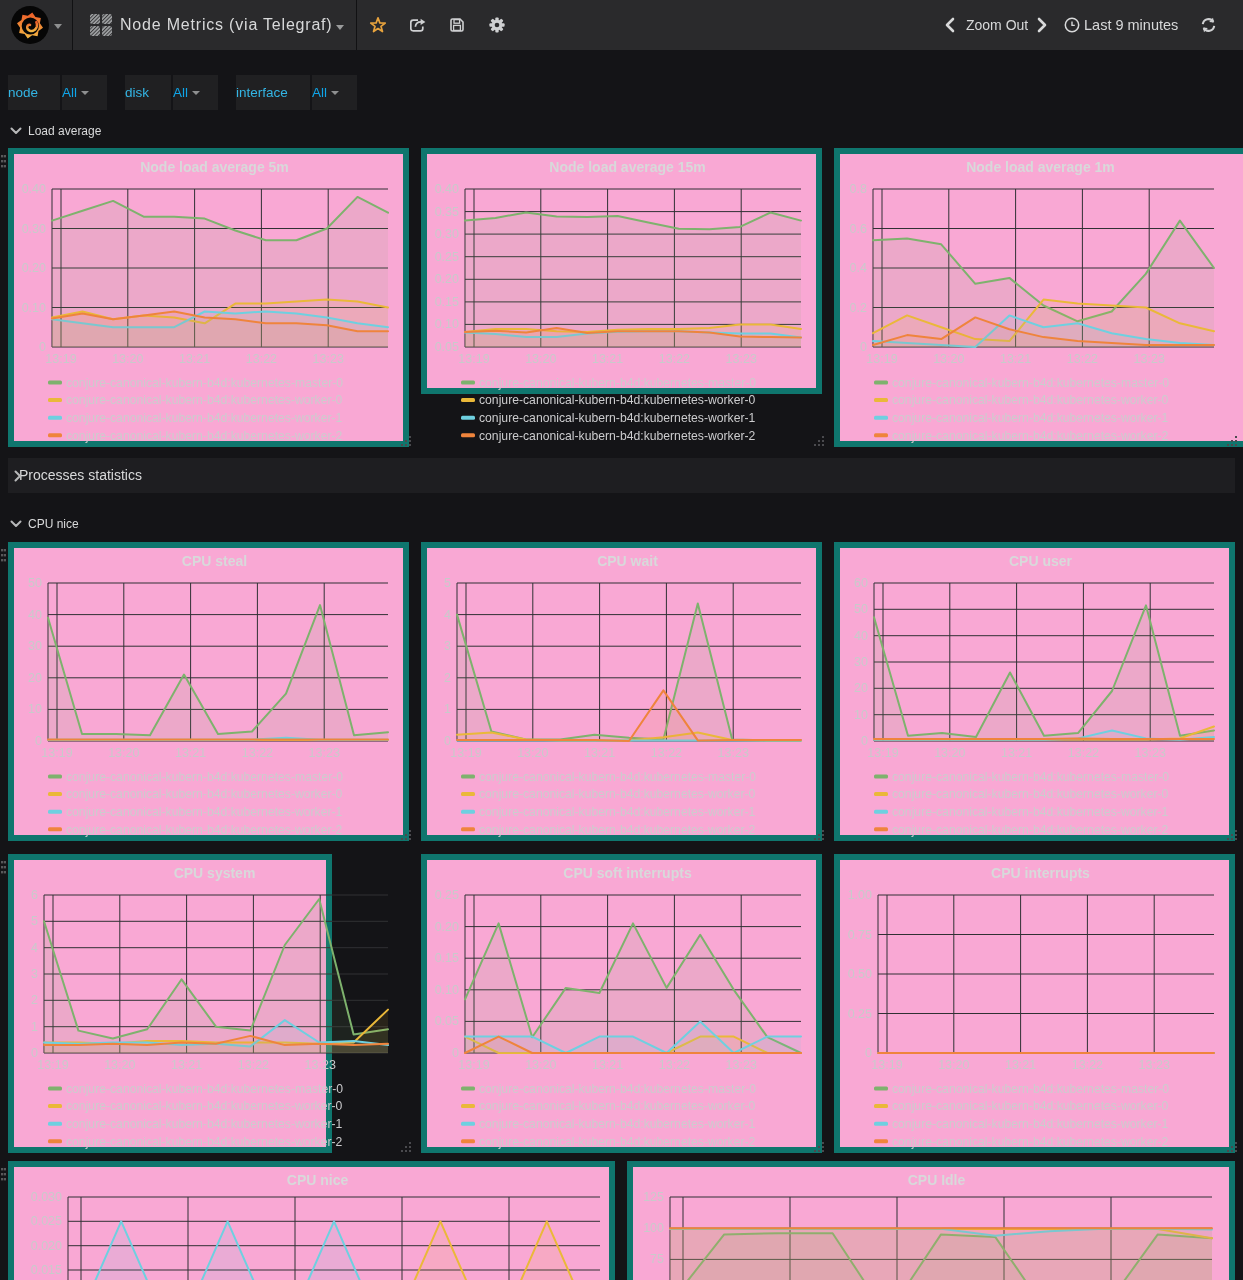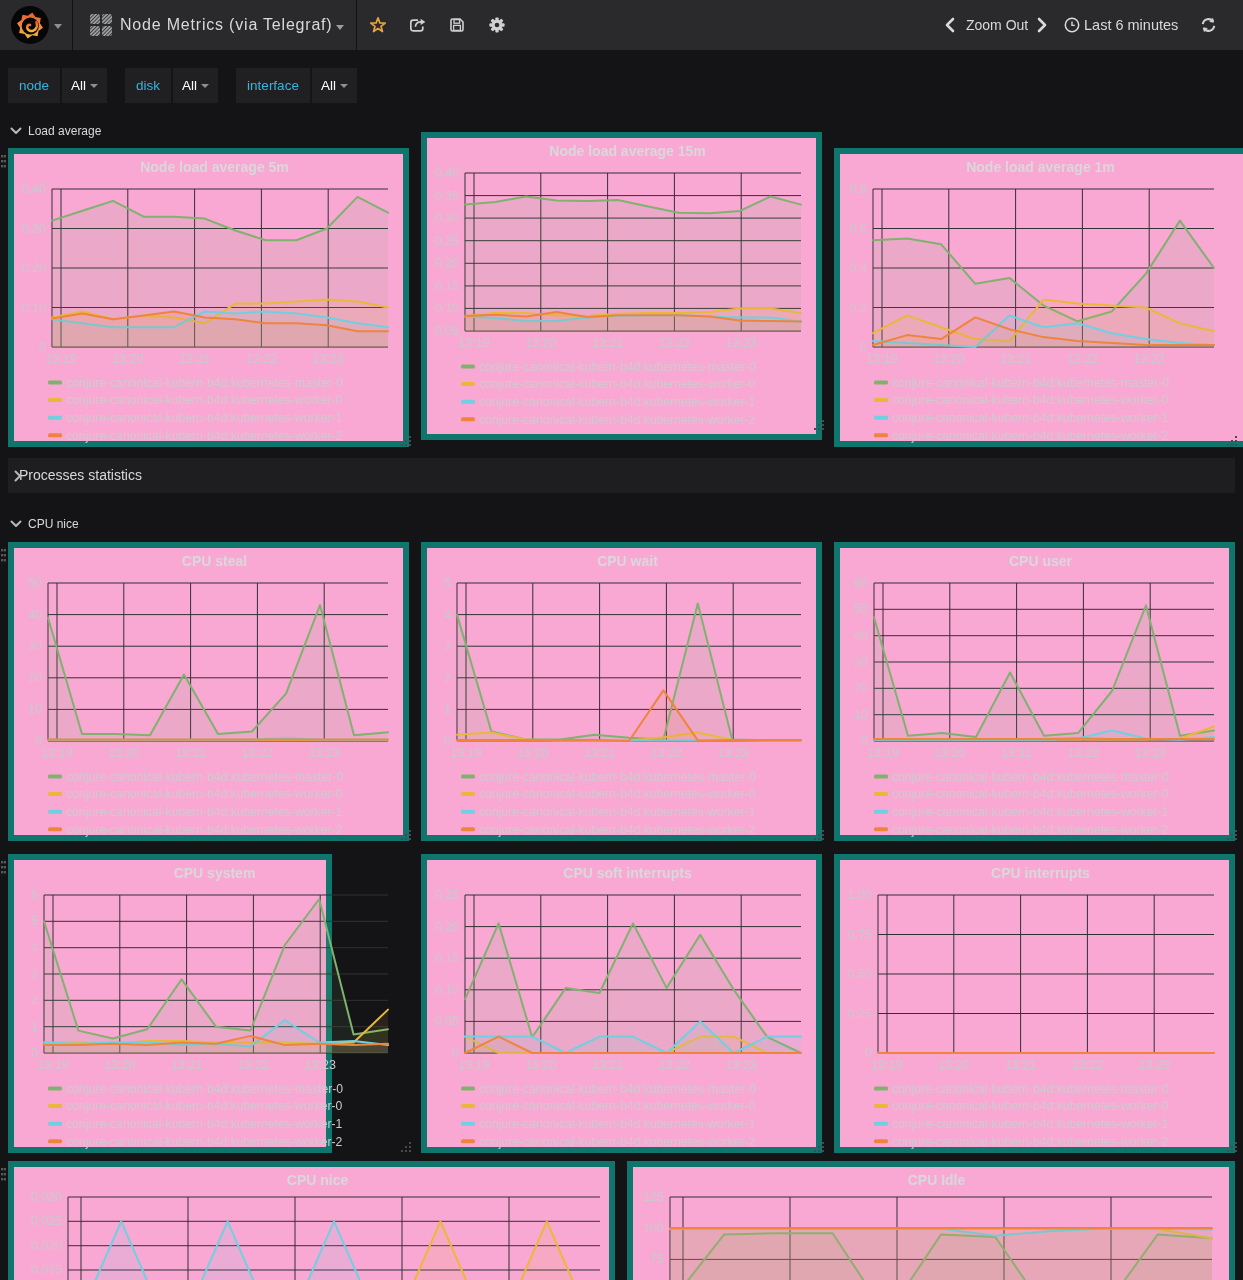--- a/index.html
+++ b/index.html
@@ -1,21 +1,21 @@
 <!DOCTYPE html>
 <html><head><meta charset="utf-8"><title>Grafana</title>
 <style>
 *{margin:0;padding:0;box-sizing:border-box}
 html,body{width:1243px;height:1280px;overflow:hidden;background:#141417;font-family:"Liberation Sans",sans-serif;position:relative}
 .navbar{position:absolute;left:0;top:0;width:1243px;height:50px;background:#2a2a2c}
 .vsep{position:absolute;top:0;width:1px;height:50px;background:#111113}
 .navtitle{position:absolute;left:120px;top:0;height:62px;line-height:50px;font-size:16px;letter-spacing:0.8px;color:#d8d9da}
 .navtxt{position:absolute;top:0;height:50px;line-height:51px;font-size:14px;color:#d8d9da}
-.pill{position:absolute;top:68px;height:35px;background:#202022;color:#33b5e5;font-size:13.5px;line-height:35px;text-align:center}
-.pill.all{color:#ffffff}
+.pill{position:absolute;top:75px;height:35px;background:#202022;color:#33b5e5;font-size:13.5px;line-height:35px;text-align:left}
+.pill.all{color:#0ea5e9}
 .rowhdr{position:absolute;height:24px;font-size:12px;color:#d8d9da;line-height:24px}
 .rowbar{position:absolute;left:8px;width:1227px;height:35px;background:#1e1e21;font-size:14px;color:#d8d9da;line-height:35px}
 .panel{position:absolute;background:#f9a8d4;border:6px solid #0f766e}
 .chart{position:absolute;left:0;top:0}
 </style></head><body>
 <div class="navbar">
 <svg width="40" height="40" viewBox="0 0 40 40" style="position:absolute;top:5px;left:10px">
 <defs>
         <linearGradient id="glg" x1="0" y1="1" x2="0" y2="0">
 <stop offset="0" stop-color="#f2b743"></stop>
@@ -79,21 +79,21 @@
 <path d="M8,2 L2,8 L8,14" fill="none" stroke="#d8d9da" stroke-width="2.6" stroke-linecap="round" stroke-linejoin="round"></path>
     </svg>
 <div class="navtxt" style="left:966px">Zoom Out</div>
 <svg width="10" height="16" viewBox="0 0 10 16" style="position:absolute;left:1037px;top:17px">
 <path d="M2,2 L8,8 L2,14" fill="none" stroke="#d8d9da" stroke-width="2.6" stroke-linecap="round" stroke-linejoin="round"></path>
     </svg>
 <svg width="16" height="16" viewBox="0 0 16 16" style="position:absolute;left:1064px;top:17px">
 <circle cx="8" cy="8" r="6.7" fill="none" stroke="#d8d9da" stroke-width="1.5"></circle>
 <path d="M8,4.4 V8.4 H10.8" fill="none" stroke="#d8d9da" stroke-width="1.4"></path>
 </svg>
-<div class="navtxt" style="left:1084px;font-size:14.5px">Last 6 minutes</div>
+<div class="navtxt" style="left:1084px;font-size:14.5px">Last 9 minutes</div>
 <svg width="17" height="16" viewBox="0 0 17 16" style="position:absolute;left:1200px;top:17px">
 <path d="M14.2,8.8 A5.8,5.8 0 0 1 3.6,11.2" fill="none" stroke="#cfd0d2" stroke-width="2.1"></path>
 <path d="M2.8,7.2 A5.8,5.8 0 0 1 13.4,4.8" fill="none" stroke="#cfd0d2" stroke-width="2.1"></path>
 <path d="M13.0,0.8 L13.9,5.6 L9.2,5.0 Z" fill="#cfd0d2"></path>
 <path d="M4.0,15.2 L3.1,10.4 L7.8,11.0 Z" fill="#cfd0d2"></path>
 </svg>
 </div>
 <div class="pill" style="left:8px;width:52px">node</div>
 <div class="pill all" style="left:62px;width:45px">All&nbsp;<span style="display:inline-block;vertical-align:2px;width:0;height:0;border-left:4px solid transparent;border-right:4px solid transparent;border-top:4px solid #8e8f90"></span></div>
 <div class="pill" style="left:125px;width:46px">disk</div>
@@ -157,21 +157,21 @@
       <g fill="#4a4a4e">
         <rect x="395" y="290" width="2" height="2"></rect>
         <rect x="391" y="290" width="2" height="2"></rect>
         <rect x="387" y="290" width="2" height="2"></rect>
         <rect x="395" y="286" width="2" height="2"></rect>
         <rect x="391" y="286" width="2" height="2"></rect>
         <rect x="395" y="282" width="2" height="2"></rect>
       </g>
     </svg>
 </div>
-<div class="panel" style="left:421px;top:132px;width:401px;height:308px">
+<div class="panel" style="left:421px;top:148px;width:401px;height:246px">
 <svg class="chart" width="401" height="299" viewBox="0 0 401 299">
       <text x="200.5" y="18" text-anchor="middle" font-size="14" font-weight="bold" fill="#d8d9da">Node load average 15m</text>
       <line x1="38" y1="193.0" x2="374" y2="193.0" stroke="#303134" stroke-width="1"></line>
       <text x="32" y="197.0" text-anchor="end" font-size="12.5" fill="#c9cacb">0.05</text>
       <line x1="38" y1="170.4" x2="374" y2="170.4" stroke="#303134" stroke-width="1"></line>
       <text x="32" y="174.4" text-anchor="end" font-size="12.5" fill="#c9cacb">0.10</text>
       <line x1="38" y1="147.9" x2="374" y2="147.9" stroke="#303134" stroke-width="1"></line>
       <text x="32" y="151.9" text-anchor="end" font-size="12.5" fill="#c9cacb">0.15</text>
       <line x1="38" y1="125.3" x2="374" y2="125.3" stroke="#303134" stroke-width="1"></line>
       <text x="32" y="129.3" text-anchor="end" font-size="12.5" fill="#c9cacb">0.20</text>

